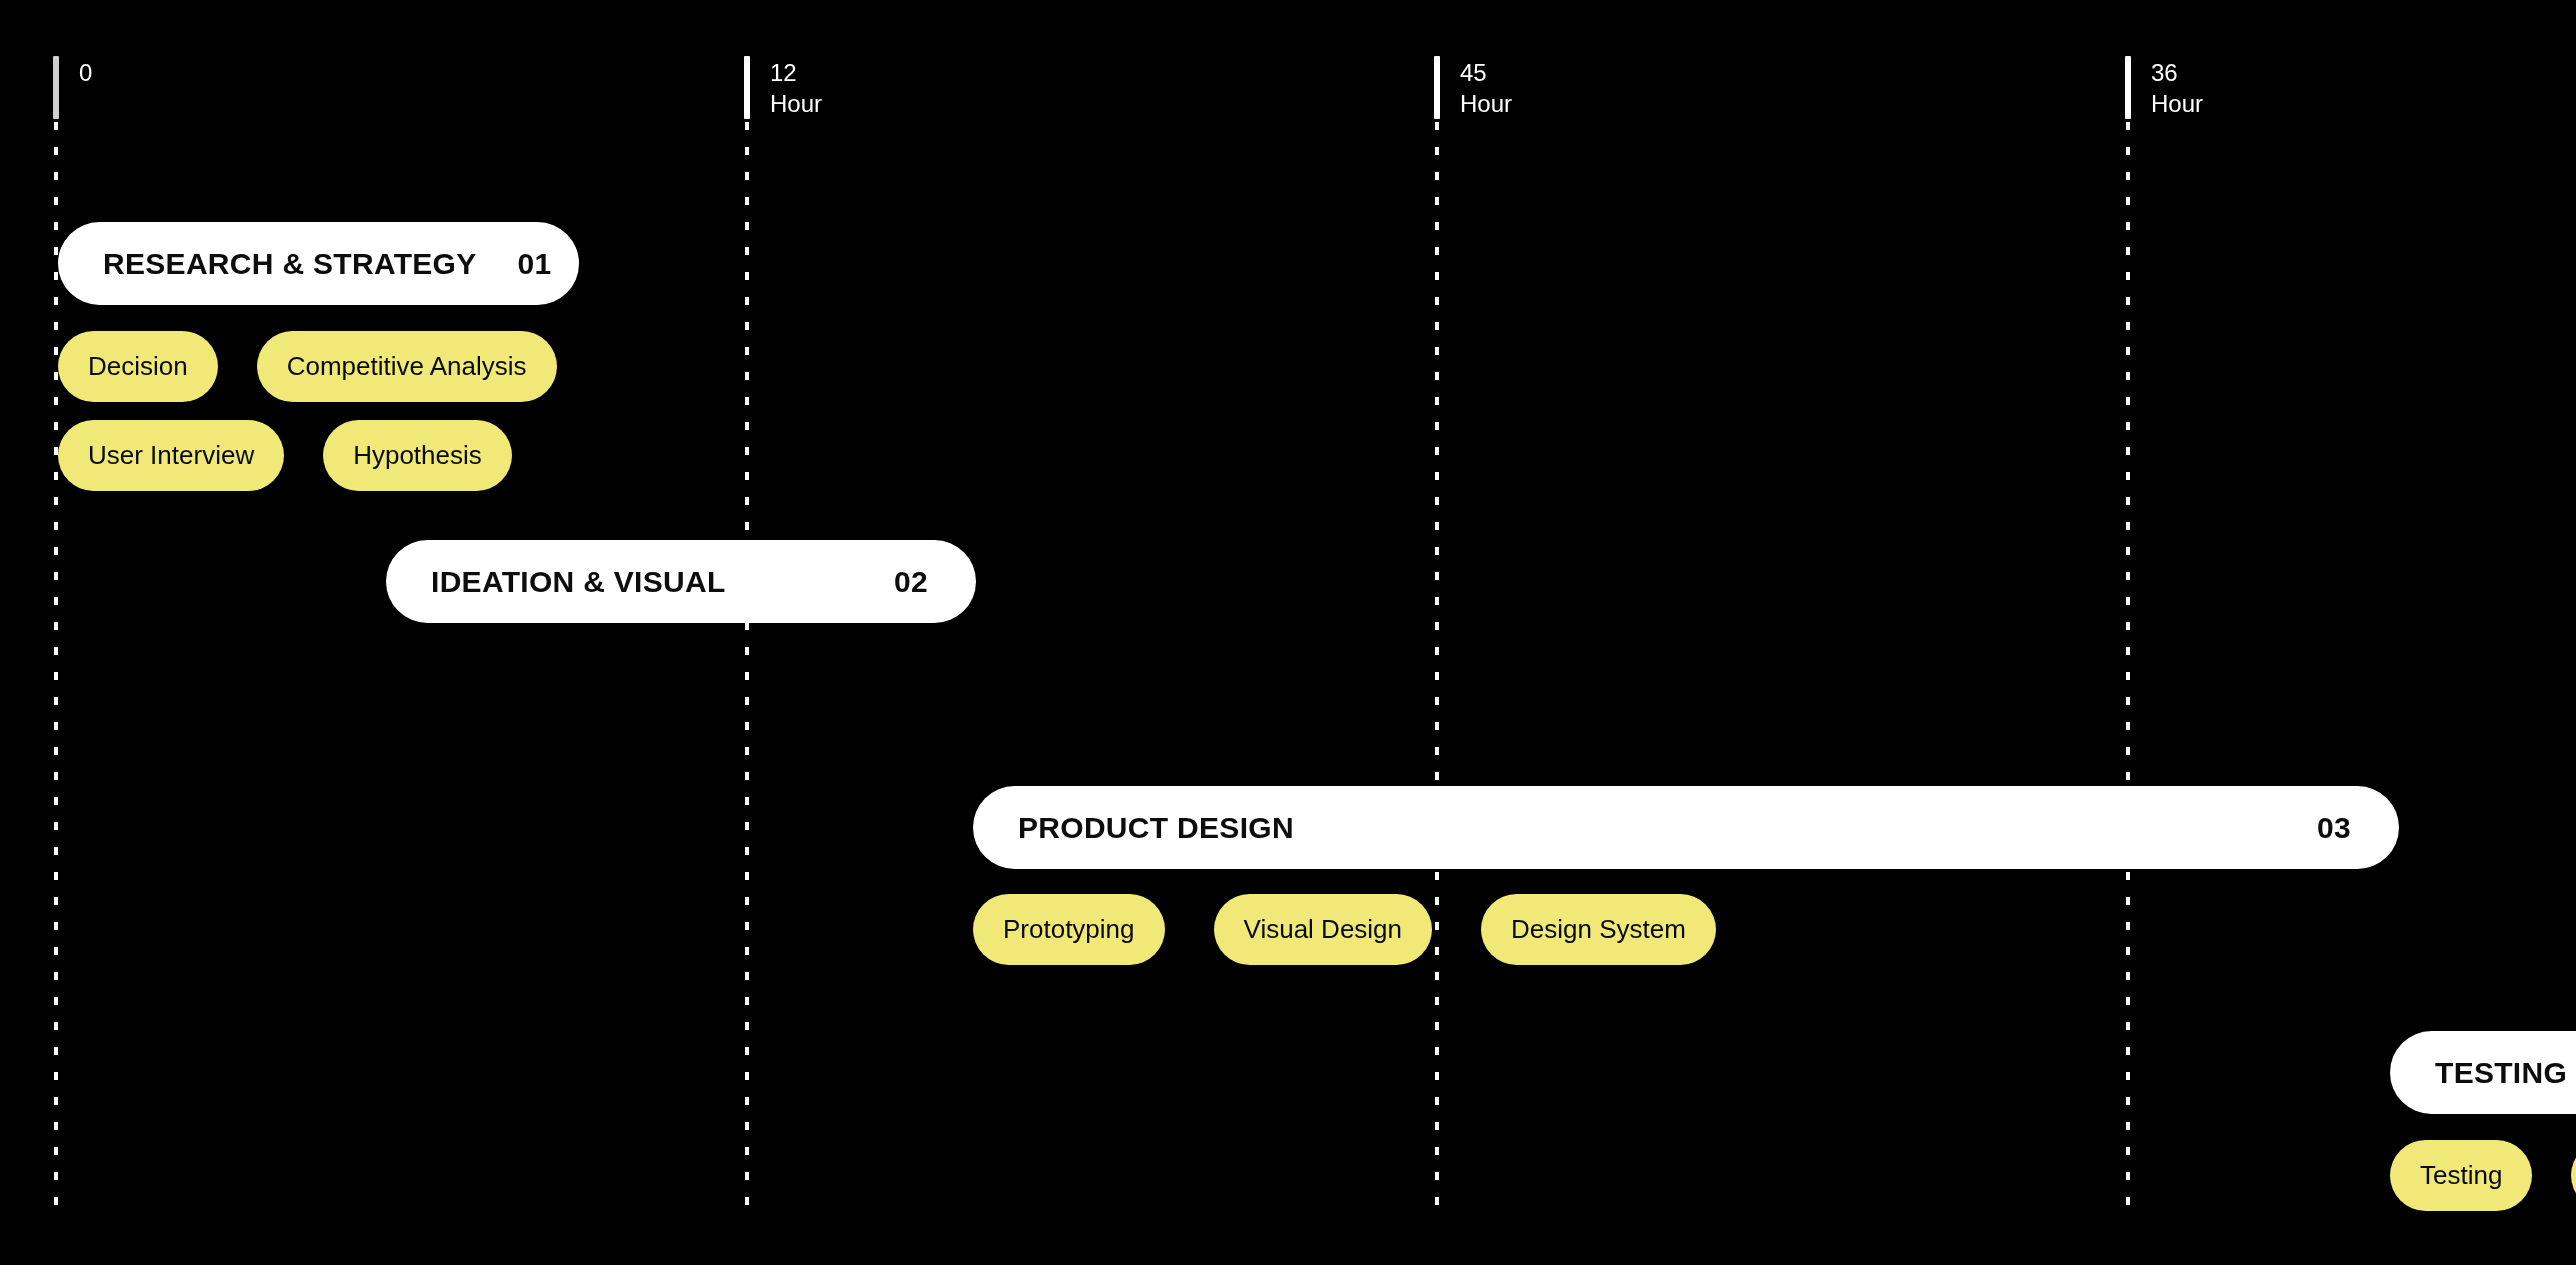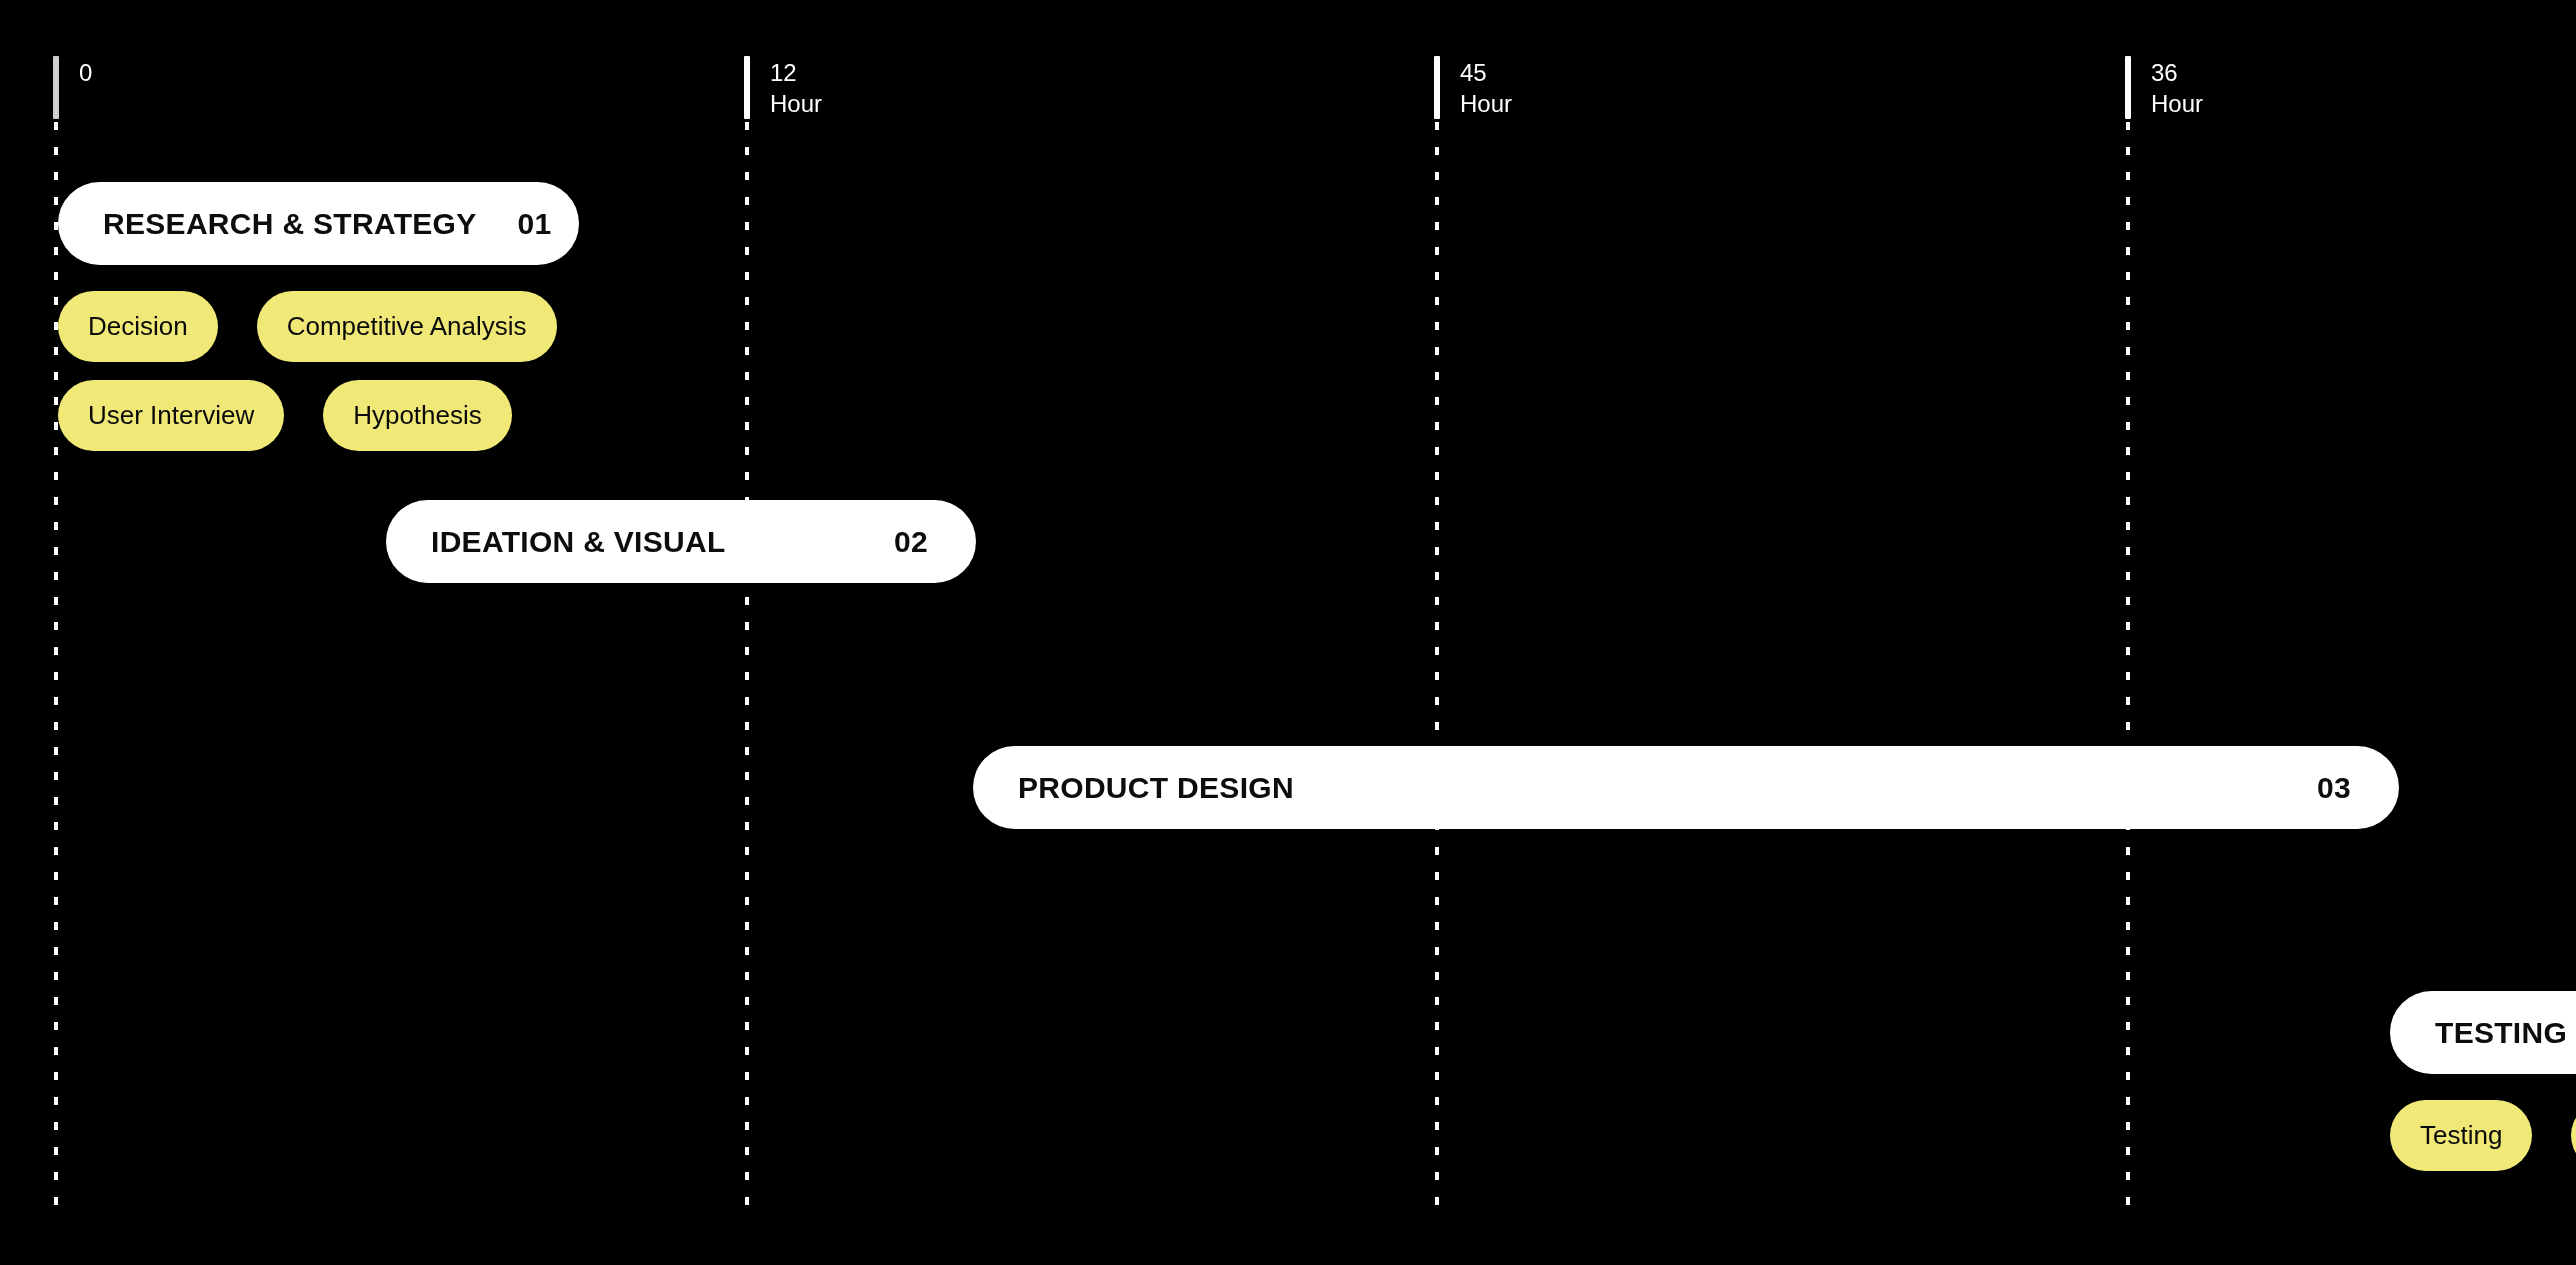--- a/index.html
+++ b/index.html
@@ -26,20 +26,21 @@
     white-space:nowrap;
   }
   
   .phase{position:absolute;z-index:2;}
   .card{
     height:83px;background:#fff;border-radius:515px;
     display:flex;align-items:center;justify-content:space-between;
     padding:0 48px 0 45px;box-sizing:border-box;
     color:#0d0d0d;font-size:30px;font-weight:600;letter-spacing:0.3px;
     white-space:nowrap;
+    margin-top:40px;
   }
   .card-num{margin-left:41px;}
   .tag-row{display:flex;gap:39px;}
   .tag-row.wide-gap{gap:49px;}
   .tag{
     height:55px;border-radius:515px;background:#f0e978;
     display:inline-flex;align-items:center;
     padding:8px 30px;color:#0a0a0a;font-size:26px;font-weight:500;
     white-space:nowrap;
   }
@@ -105,20 +106,25 @@
     <span class="card-title">IDEATION &amp; VISUAL</span>
     <span class="card-num">02</span>
   </div>
 </section>
 
 <section class="phase" style="left:973px;top:746px">
   <div class="card" style="width:1426px">
     <span class="card-title">PRODUCT DESIGN</span>
     <span class="card-num">03</span>
   </div>
+  <div class="tag-row wide-gap" style="margin-top:25px">
+    <span class="tag">Prototyping</span>
+    <span class="tag">Visual Design</span>
+    <span class="tag">Design System</span>
+  </div>
 </section>
 
 <section class="phase" style="left:2390px;top:991px">
   <div class="card" style="width:477px">
     <span class="card-title">TESTING &amp; REFINING</span>
 
   </div>
   <div class="tag-row" style="margin-top:26px">
     <span class="tag">Testing</span>
     <span class="tag">Finish Touches</span>

